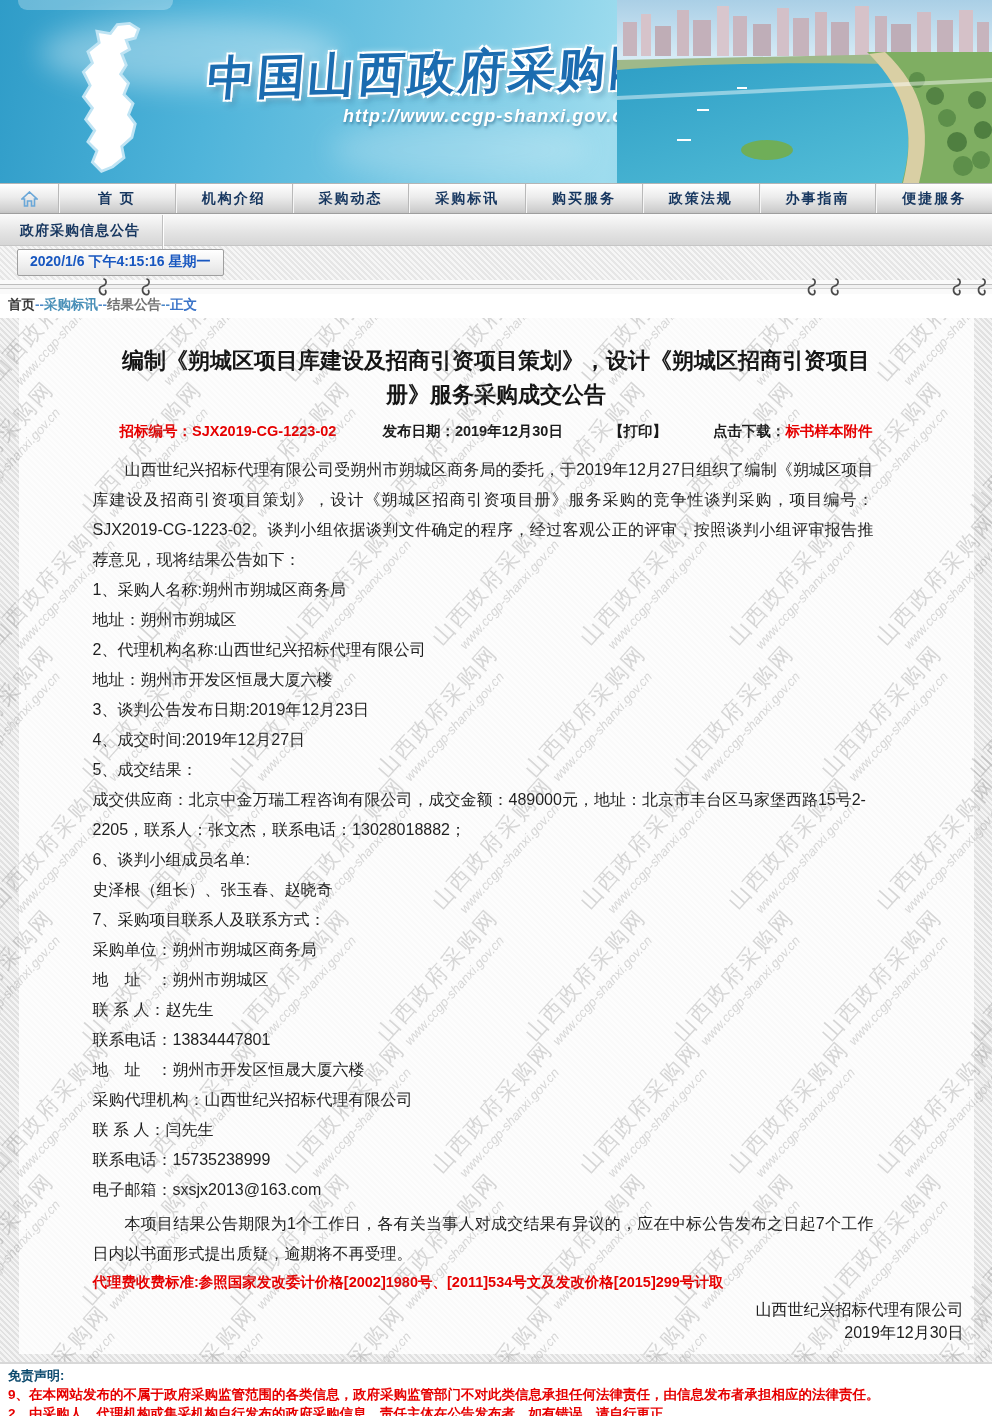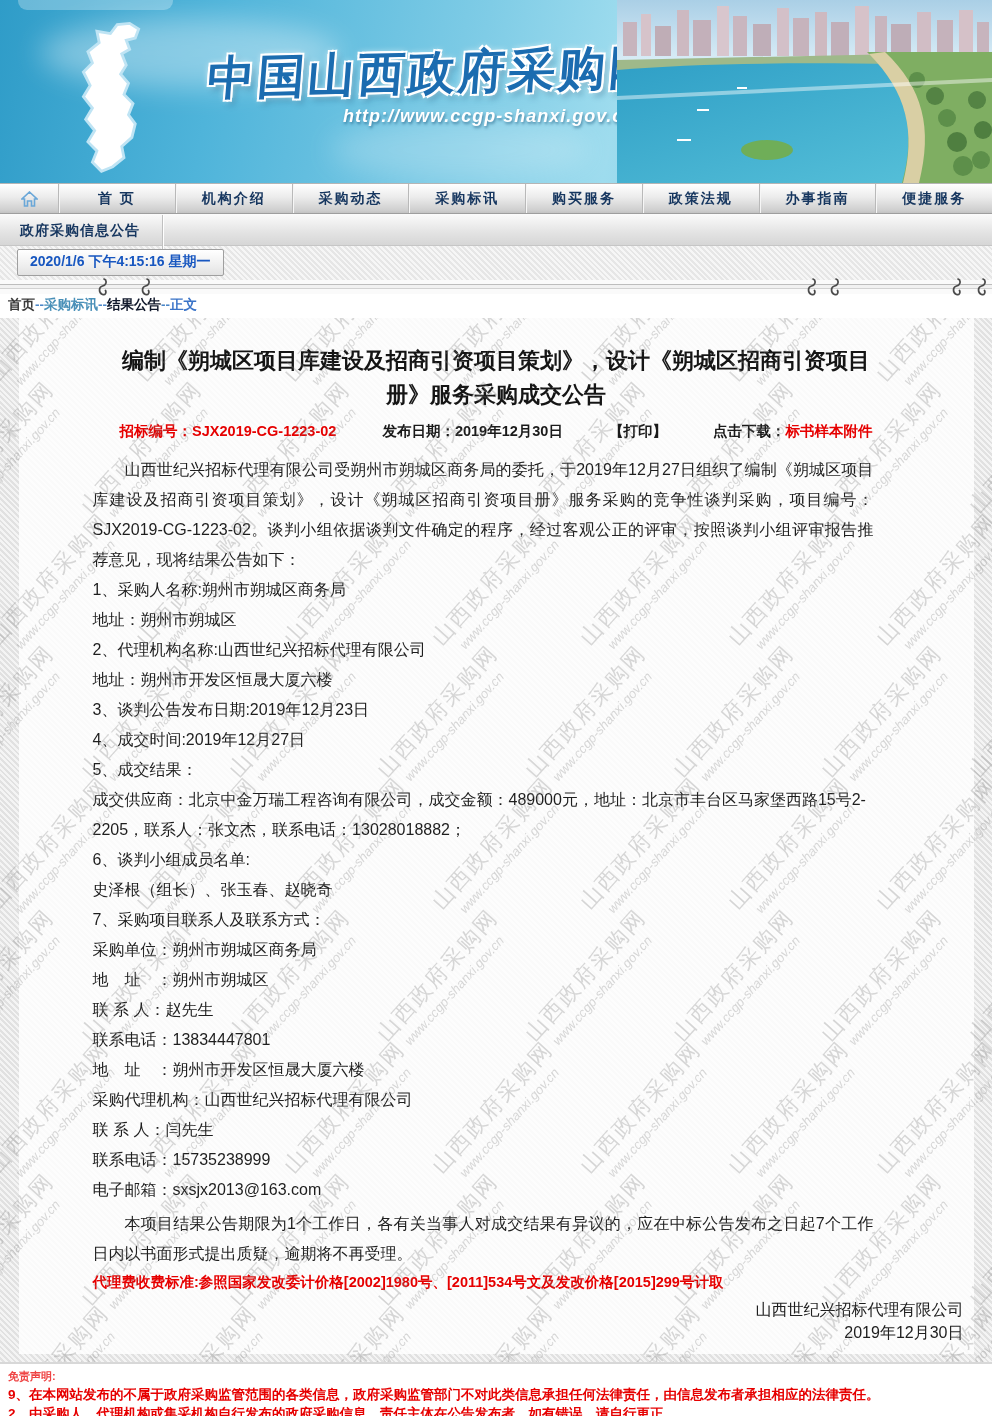--- a/index.html
+++ b/index.html
@@ -48,21 +48,21 @@
     font-size:14px;font-weight:bold;color:#1857c0;}
   
   .pin-divider{position:relative;height:14px;background:#fafafa;}
   .pin-divider .rule{position:absolute;left:0;right:0;top:4px;height:3px;
     border-top:1px solid #bdbdbd;border-bottom:1px solid #d2d2d2;background:#f1f1f1;}
   .pin{position:absolute;top:-2px;}
   
   .breadcrumb{height:24px;line-height:22px;padding-left:8px;background:#fff;
     font-size:13.5px;font-weight:bold;}
   .bc-plain{color:#3a3a3a;}
-  .bc-dark{color:#0f172a;}
+  .bc-dark{color:#737373;}
   .bc-teal{color:#4a90b8;cursor:pointer;}
   .bc-blue{color:#3b74c8;cursor:pointer;}
   .bc-sep{color:#4a86c8;}
   
   .content-wrap{position:relative;height:1044px;overflow:hidden;background:#e9e9e9;
     background-image:repeating-linear-gradient(45deg,rgba(255,255,255,.5) 0 2px,rgba(0,0,0,.035) 2px 4px);}
   .doc{position:relative;width:955px;margin:0 auto;height:1036px;box-sizing:border-box;
     background:rgba(255,255,255,.82);padding-top:10px;z-index:1;}
   .wm-layer{position:absolute;inset:0;z-index:5;pointer-events:none;overflow:hidden;}
   .wm{position:absolute;transform:rotate(-48deg);text-align:center;
@@ -81,21 +81,21 @@
   .para.intro{margin-top:14px;}
   .body-lines{margin:0 100px 0 74px;}
   .line{margin:0;font-size:16px;line-height:30px;color:#1e1e1e;}
   .para.closing{margin-top:4px;}
   .red-note{margin:0 0 0 74px;font-size:14.5px;line-height:20px;font-weight:bold;color:#e60000;}
   .red-note:first-of-type{margin-top:3px;}
   .signature{margin:6px 10px 0 0;text-align:right;font-size:16px;color:#1e1e1e;line-height:23px;}
   
   .site-footer{height:57px;background:#fff;border-top:2px solid #d8d8d8;
     box-shadow:0 -1px 0 #bcbcbc;padding:3px 8px 0;box-sizing:border-box;}
-  .disc-heading{font-size:11px;font-weight:bold;color:#ef4444;line-height:18px;}
+  .disc-heading{font-size:13px;font-weight:bold;color:#0c4a6e;line-height:18px;}
   .disc-line{font-size:13.5px;font-weight:bold;color:#e60000;line-height:19px;}
 </style>
 </head>
 <body>
 
 <header class="banner">
   <div class="cloud c1"></div>
   <div class="cloud c2"></div>
   <div class="top-pill"></div>
 

